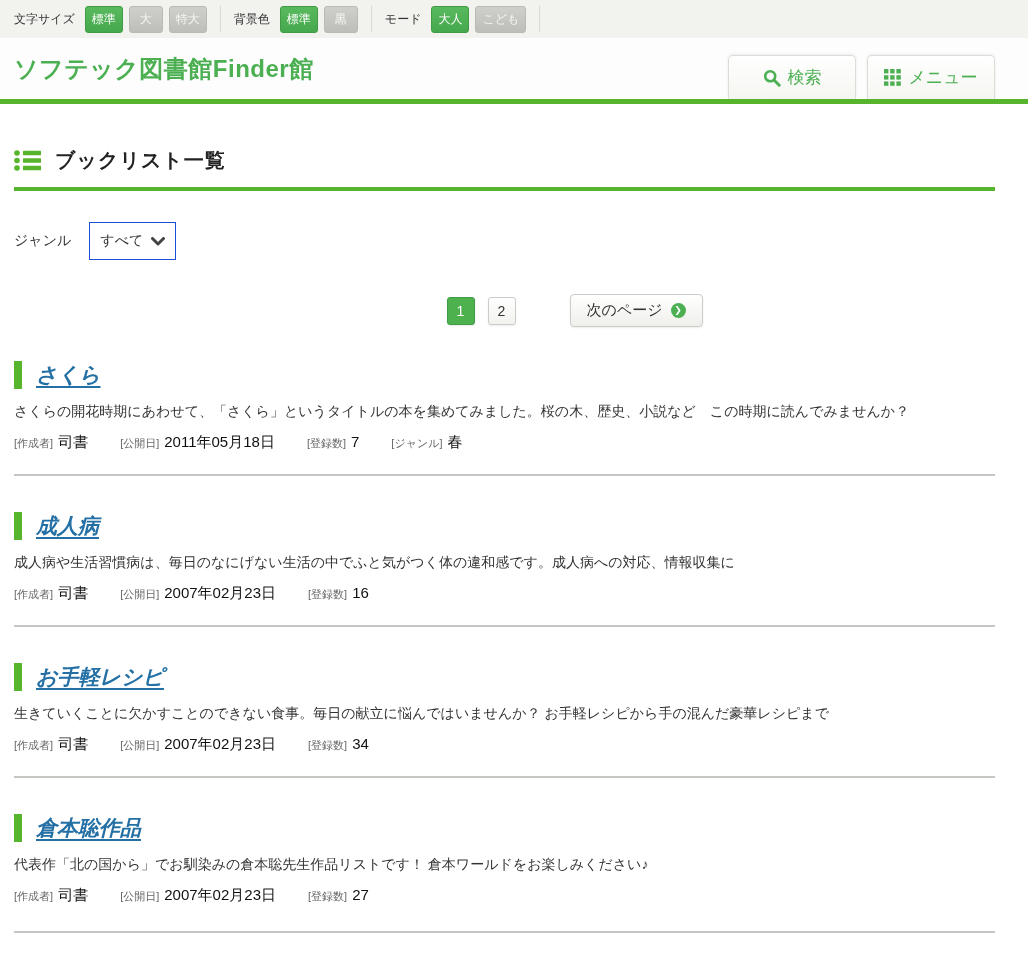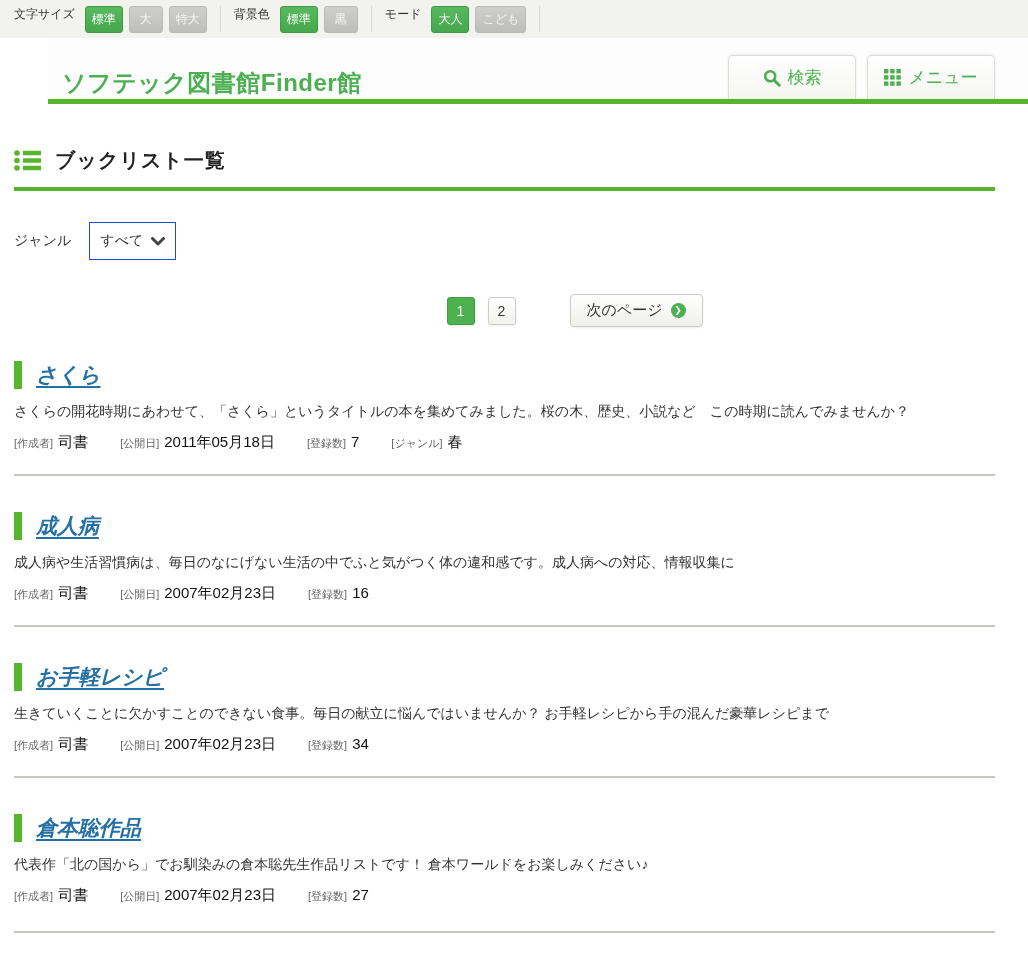--- a/index.html
+++ b/index.html
@@ -12,37 +12,37 @@
   body{
     width:1028px;height:960px;margin:0;background:#fff;
     font-family:"Liberation Sans","DejaVu Sans",sans-serif;color:#333;
     overflow:hidden;
   }
   
   .toolbar{
     height:38px;background:var(--toolbar-bg);
     display:flex;align-items:center;padding-left:14px;
   }
-  .tgroup{display:flex;gap:6px;}
+  .tgroup{display:flex;align-items:center;gap:6px;}
   .tlabel{font-size:12px;color:#333;margin-right:4px;}
   .tbtn{
     font-size:12px;min-width:34px;padding:4px 6px;border:1px solid #b9b9b5;
     border-radius:3px;background:linear-gradient(#cfcfcb,#bdbdb9);
     color:#f5f5f3;cursor:pointer;text-align:center;
     font-family:inherit;
   }
   .tbtn.active{
     background:linear-gradient(#58b95e,#46a84c);border-color:#3f9c45;color:#fff;
   }
   .tdivider{width:1px;height:26px;background:#d9d9d5;margin:0 13px;}
   
   .header{
     position:relative;height:66px;background:#fcfdfc;
     border-bottom:5px solid var(--line-green);
-    display:flex;align-items:flex-end;margin-left:48px;
+    display:flex;align-items:center;
   }
   .site-title{
     margin-left:14px;font-size:24px;font-weight:bold;color:var(--green);
     text-decoration:none;letter-spacing:0.5px;cursor:pointer;
   }
   .header-buttons{
     position:absolute;right:33px;bottom:0;display:flex;gap:11px;align-items:flex-end;padding-left:12px;
   }
   .hbtn{
     width:128px;height:44px;border:1px solid #ddddd8;border-bottom:none;

